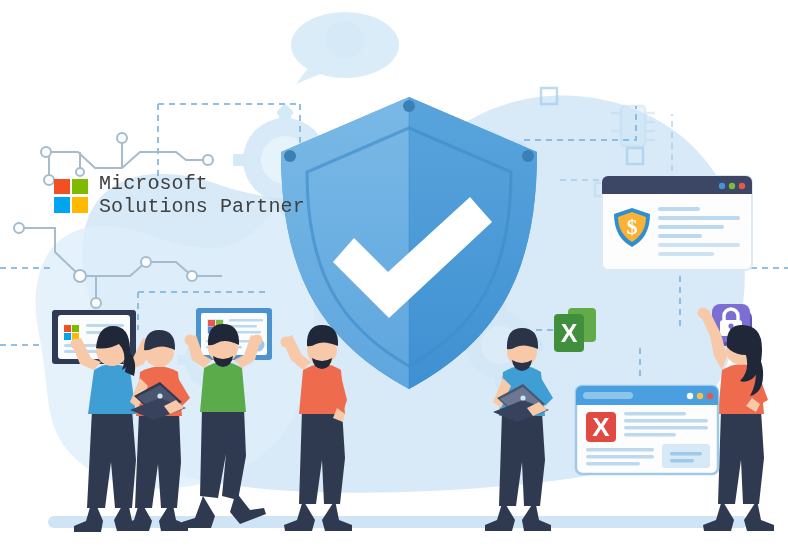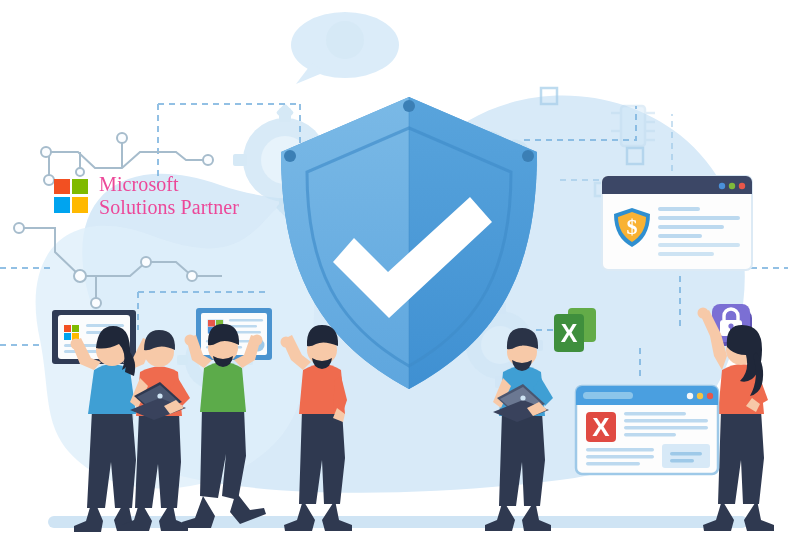--- a/index.html
+++ b/index.html
@@ -2,21 +2,21 @@
 <html><head>
 <meta charset="utf-8">
 <style>
   html,body{margin:0;padding:0;background:#fff;}
   body{width:788px;height:549px;overflow:hidden;font-family:"Liberation Sans",sans-serif;}
   #stage{position:relative;width:788px;height:549px;overflow:hidden;background:#ffffff;}
   #stage svg{display:block;}
   .brand-wrap{position:absolute;left:54px;top:173px;display:flex;align-items:center;gap:11px;}
   .ms-grid{width:34px;height:34px;display:grid;grid-template-columns:1fr 1fr;grid-template-rows:1fr 1fr;gap:2.5px;}
   .ms-grid i{display:block;}
-  .brand-text{line-height:1.13;color:#ec4899;font-family:Liberation Serif, serif;}
+  .brand-text{line-height:1.13;color:#404040;font-family:Liberation Mono, monospace;}
   .brand-text .l1{font-size:20px;letter-spacing:.1px;}
   .brand-text .l2{font-size:20px;letter-spacing:.1px;}
 </style>
 </head>
 <body>
 
 <div id="stage">
 
 <svg width="788" height="549" viewBox="0 0 788 549" xmlns="http://www.w3.org/2000/svg">
   <defs>

